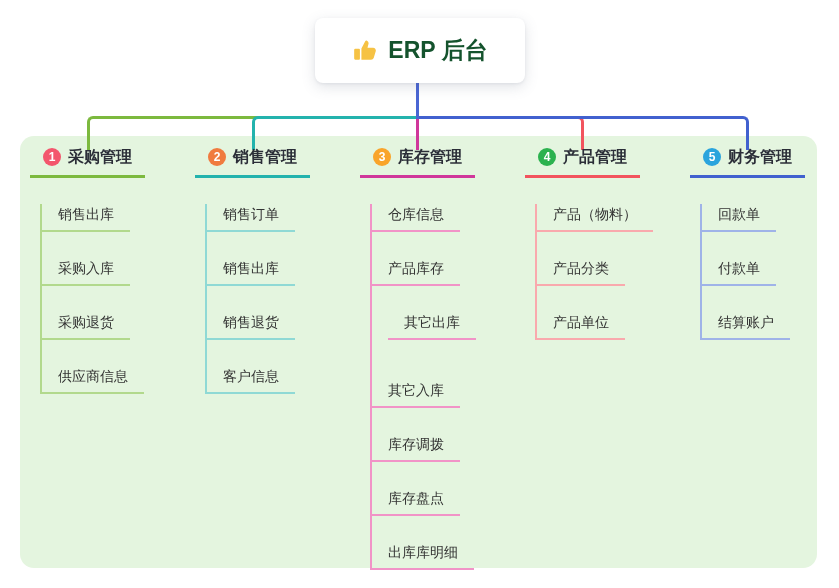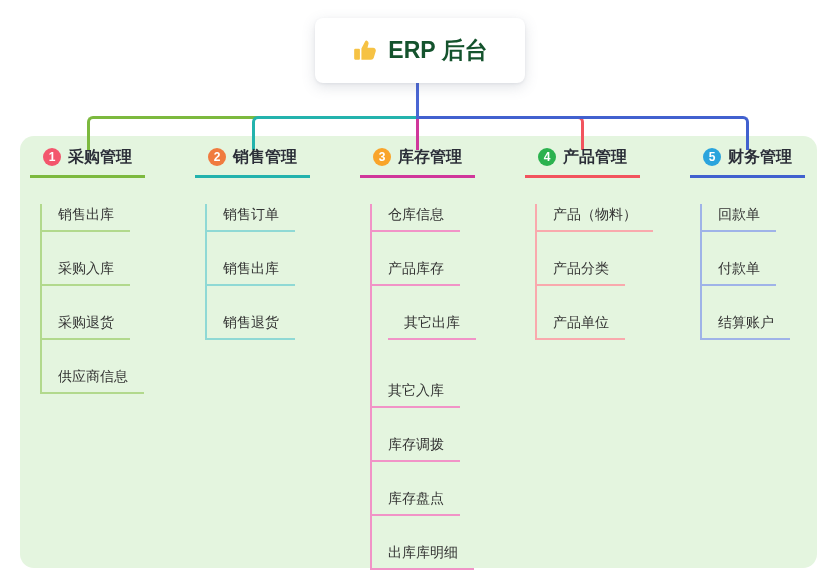--- a/index.html
+++ b/index.html
@@ -81,20 +81,21 @@
       </div>
       <div class="branch" style="left: 195px;">
         <div class="branch-header" style="border-bottom-color: rgb(35, 179, 173);">
           <span class="badge" style="background: rgb(240, 123, 63);">2</span>
           <span>销售管理</span>
         </div>
         <div class="children" style="border-left-color: rgb(143, 217, 213);">
           <div class="child" style="border-bottom-color: rgb(143, 217, 213);">销售订单</div>
           <div class="child" style="border-bottom-color: rgb(143, 217, 213);">销售出库</div>
           <div class="child" style="border-bottom-color: rgb(143, 217, 213);">销售退货</div>
+          <div class="child" style="border-bottom-color: rgb(143, 217, 213);">客户信息</div>
         </div>
       </div>
       <div class="branch" style="left: 360px;">
         <div class="branch-header" style="border-bottom-color: rgb(208, 55, 155);">
           <span class="badge" style="background: rgb(249, 164, 42);">3</span>
           <span>库存管理</span>
         </div>
         <div class="children" style="border-left-color: rgb(241, 147, 199);">
           <div class="child" style="border-bottom-color: rgb(241, 147, 199);">仓库信息</div>
           <div class="child" style="border-bottom-color: rgb(241, 147, 199); text-align: center;">产品库存</div>

